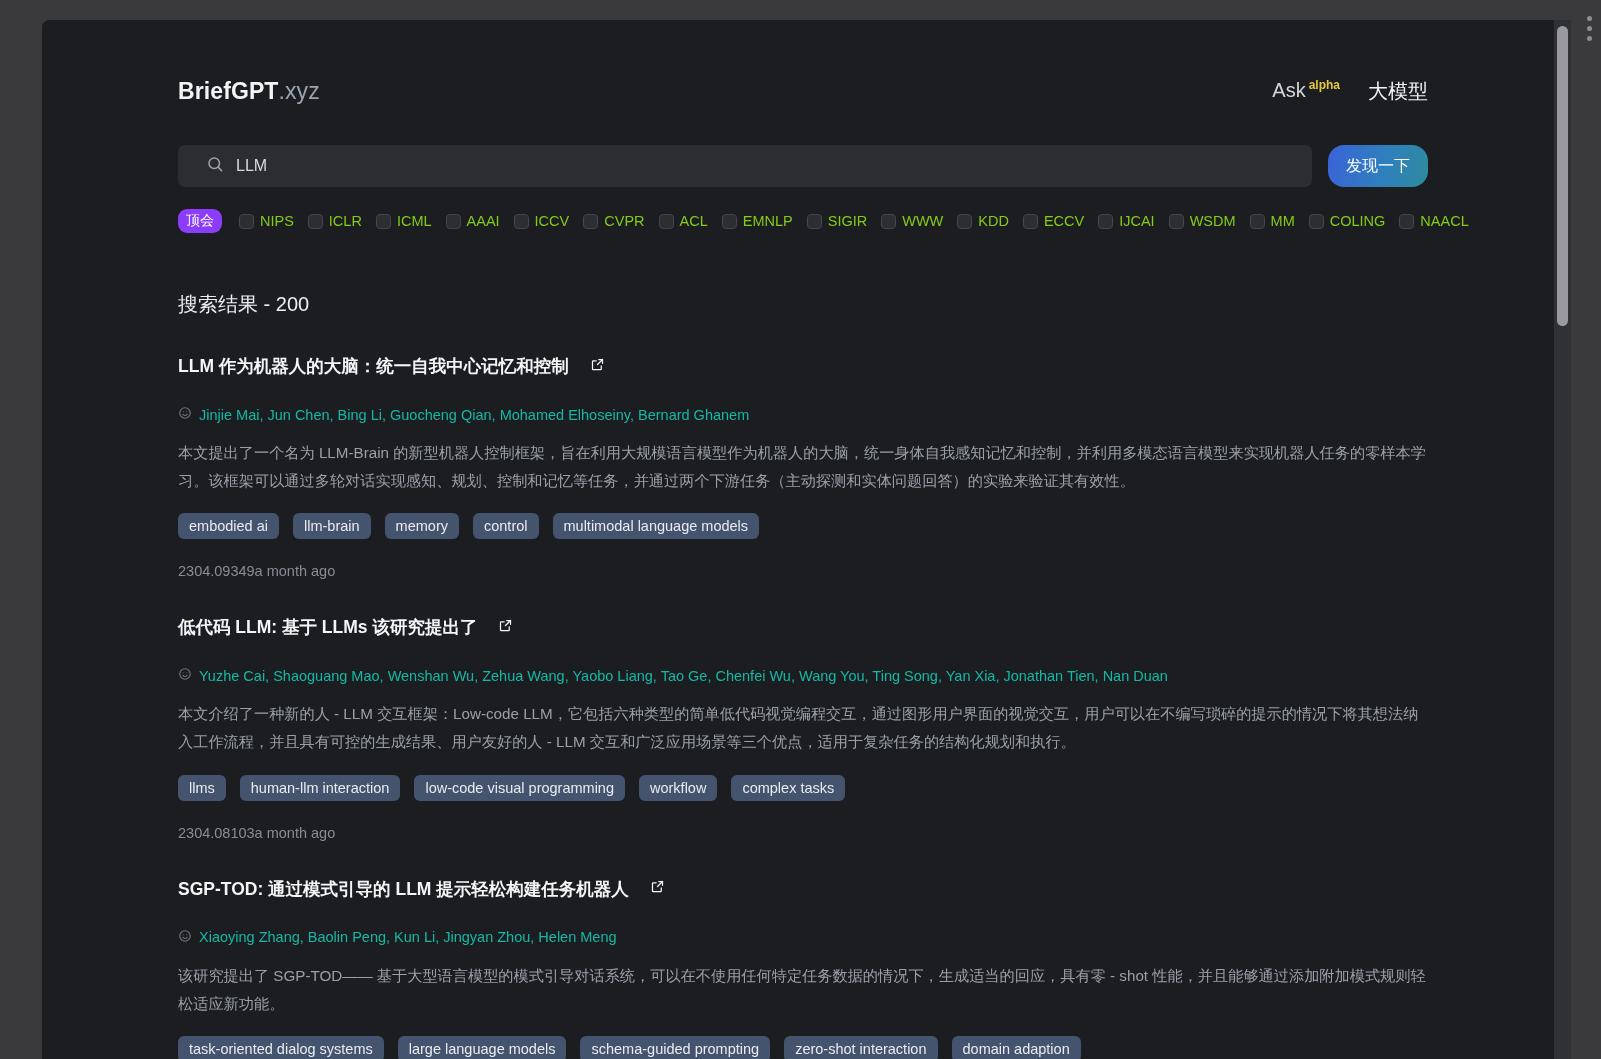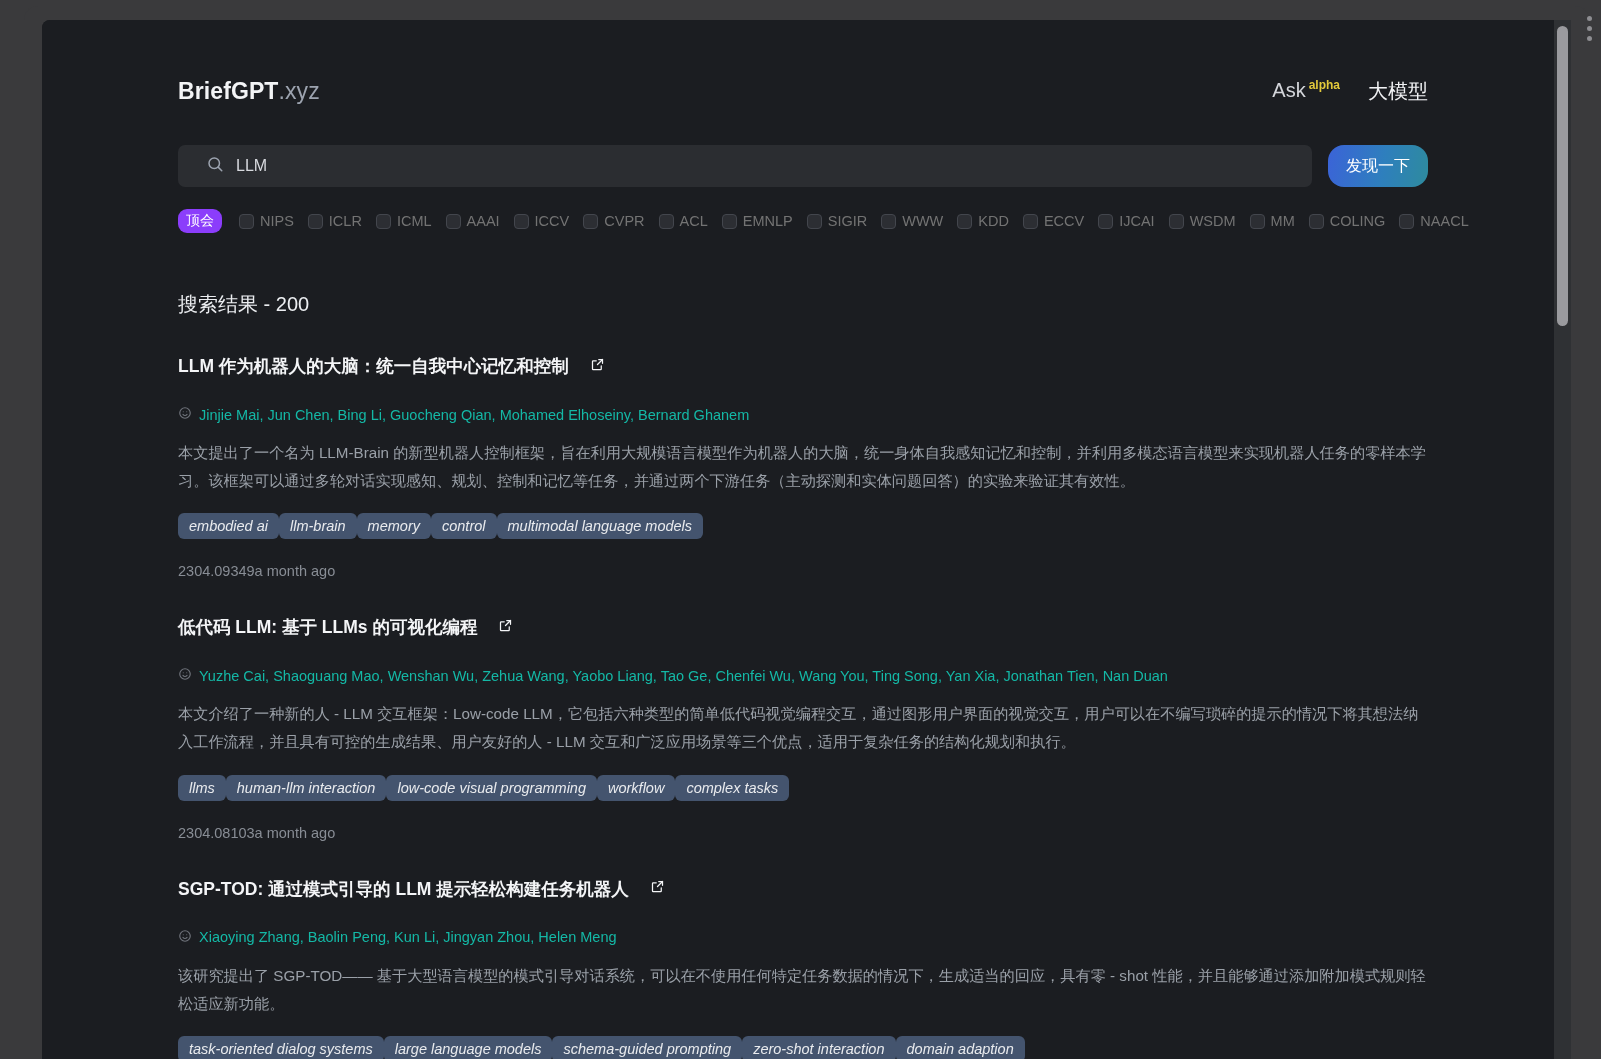--- a/index.html
+++ b/index.html
@@ -125,21 +125,21 @@
   }
   .filter-item {
     display: flex; align-items: center; gap: 6px;
     margin-right: 14px; cursor: pointer; white-space: nowrap;
   }
   .filter-box {
     width: 15px; height: 15px; border-radius: 4px;
     background: #2c2e33; border: 1px solid #43464d;
     flex: 0 0 auto;
   }
-  .filter-label { color: #737373; font-size: 14.5px; }
+  .filter-label { color: #84cc16; font-size: 14.5px; }
   
   .results-title {
     color: #eceef1; font-size: 20px; margin-top: 58px;
   }
   .paper { margin-top: 36px; }
   .paper-title {
     color: #f4f5f7; font-size: 17.5px; font-weight: bold;
     display: flex; align-items: center; gap: 21px;
     cursor: pointer;
   }
@@ -147,21 +147,21 @@
   .paper-authors {
     color: #14b8a6; font-size: 14.5px;
     margin-top: 28px;
     display: flex; align-items: center; gap: 7px;
   }
   .smiley { flex: 0 0 auto; display: inline-block; }
   .paper-abstract {
     color: #9aa0a8; font-size: 15.2px; line-height: 1.85;
     margin-top: 16px;
   }
-  .tag-row { display: flex; flex-wrap: wrap; gap: 0; margin-top: 18px; font-style: italic; }
+  .tag-row { display: flex; flex-wrap: wrap; gap: 14px; margin-top: 18px; }
   .tag {
     background: #44546e; color: #e9ebee;
     font-size: 14.5px; padding: 5px 11px;
     border-radius: 6px; cursor: pointer; white-space: nowrap;
   }
   .paper-meta {
     display: flex; align-items: center; justify-content: flex-start;
     margin-top: 24px;
   }
   .paper-id { color: #888d95; font-size: 14.5px; }
@@ -305,21 +305,21 @@
                   <span class="tag">control</span>
                   <span class="tag">multimodal language models</span>
                 </div>
                 <div class="paper-meta">
                   <span class="paper-id">2304.09349</span>
                   <span class="paper-time">a month ago</span>
                 </div>
               </div>
               <div class="paper">
                 <div class="paper-title">
-                  <span>低代码 LLM: 基于 LLMs 的可视化编程</span>
+                  <span>低代码 LLM: 基于 LLMs 该研究提出了</span>
                   <span class="ext-icon"><svg width="15" height="15" viewBox="0 0 24 24" fill="none" stroke="#f4f5f7" stroke-width="2" stroke-linecap="round" stroke-linejoin="round">
                       <path d="M14 4h6v6"></path>
                       <path d="M20 4l-8 8"></path>
                       <path d="M18 14v5a1 1 0 0 1-1 1H5a1 1 0 0 1-1-1V7a1 1 0 0 1 1-1h5"></path>
                     </svg></span>
                 </div>
                 <div class="paper-authors">
                   <span class="smiley"><svg width="14" height="14" viewBox="0 0 24 24" fill="none" stroke="#6f737b" stroke-width="2" stroke-linecap="round">
                       <circle cx="12" cy="12" r="9"></circle>
                       <circle cx="9" cy="10" r="0.9" fill="#6f737b" stroke="none"></circle>

